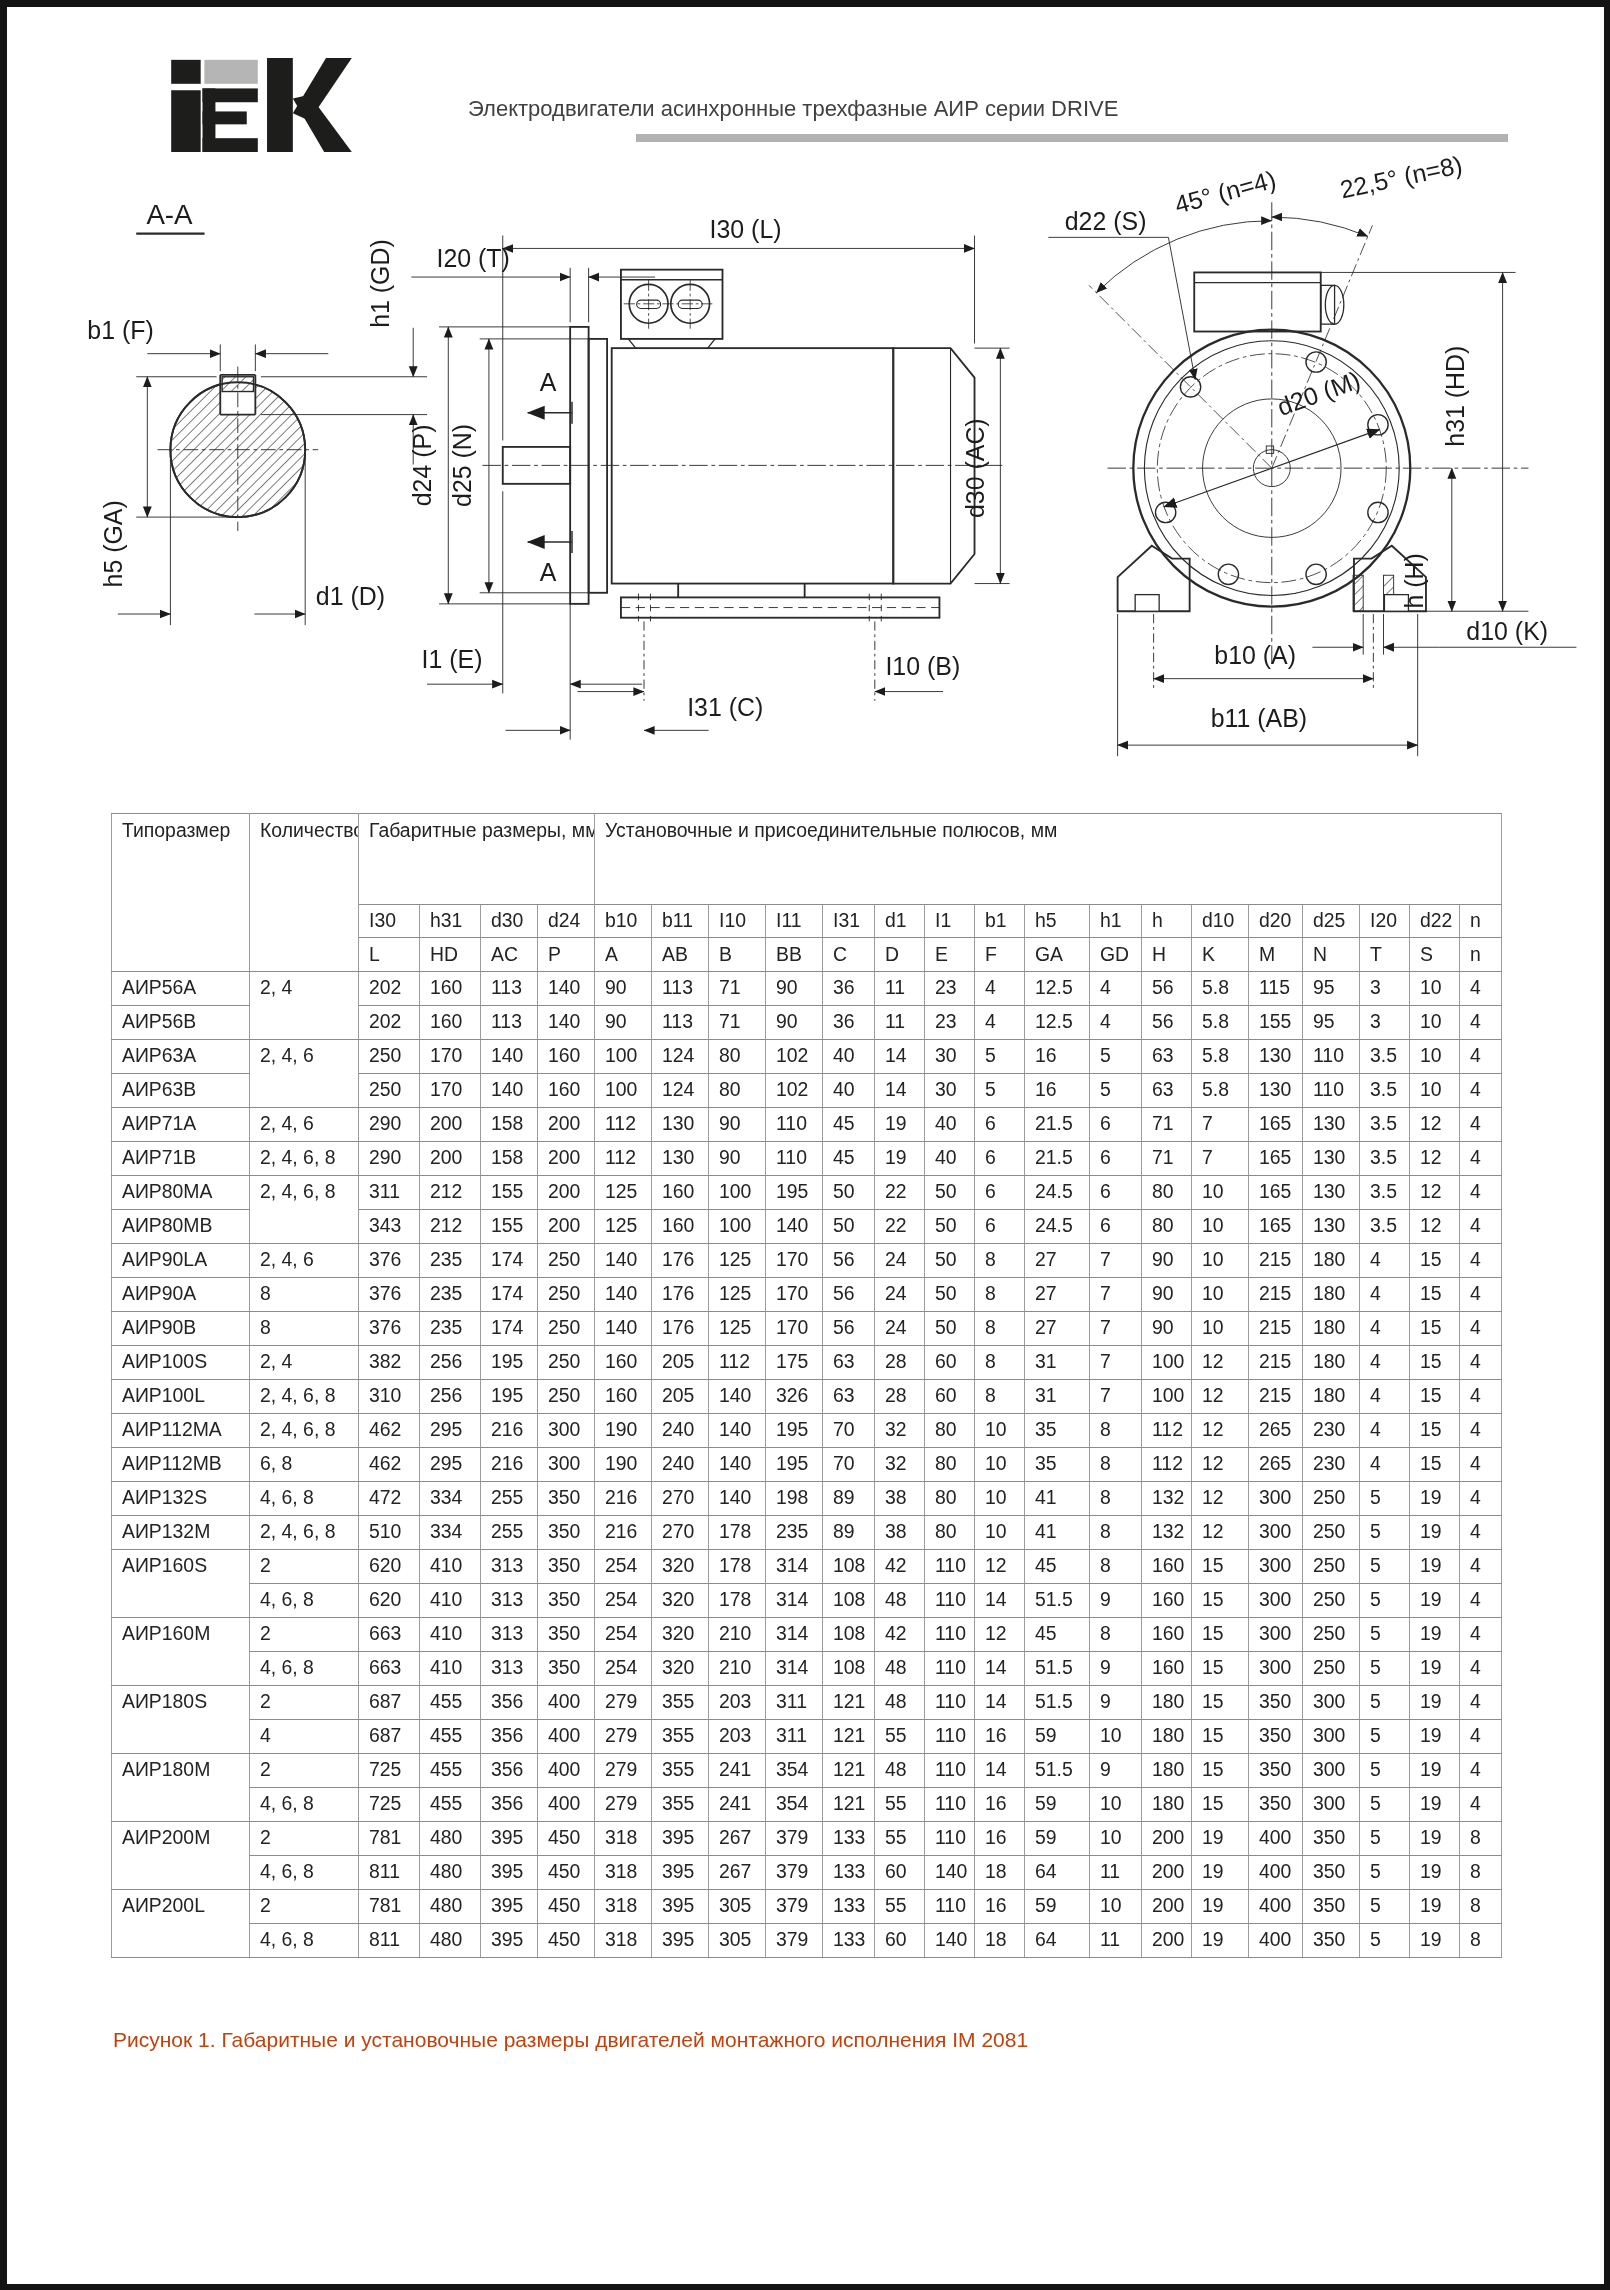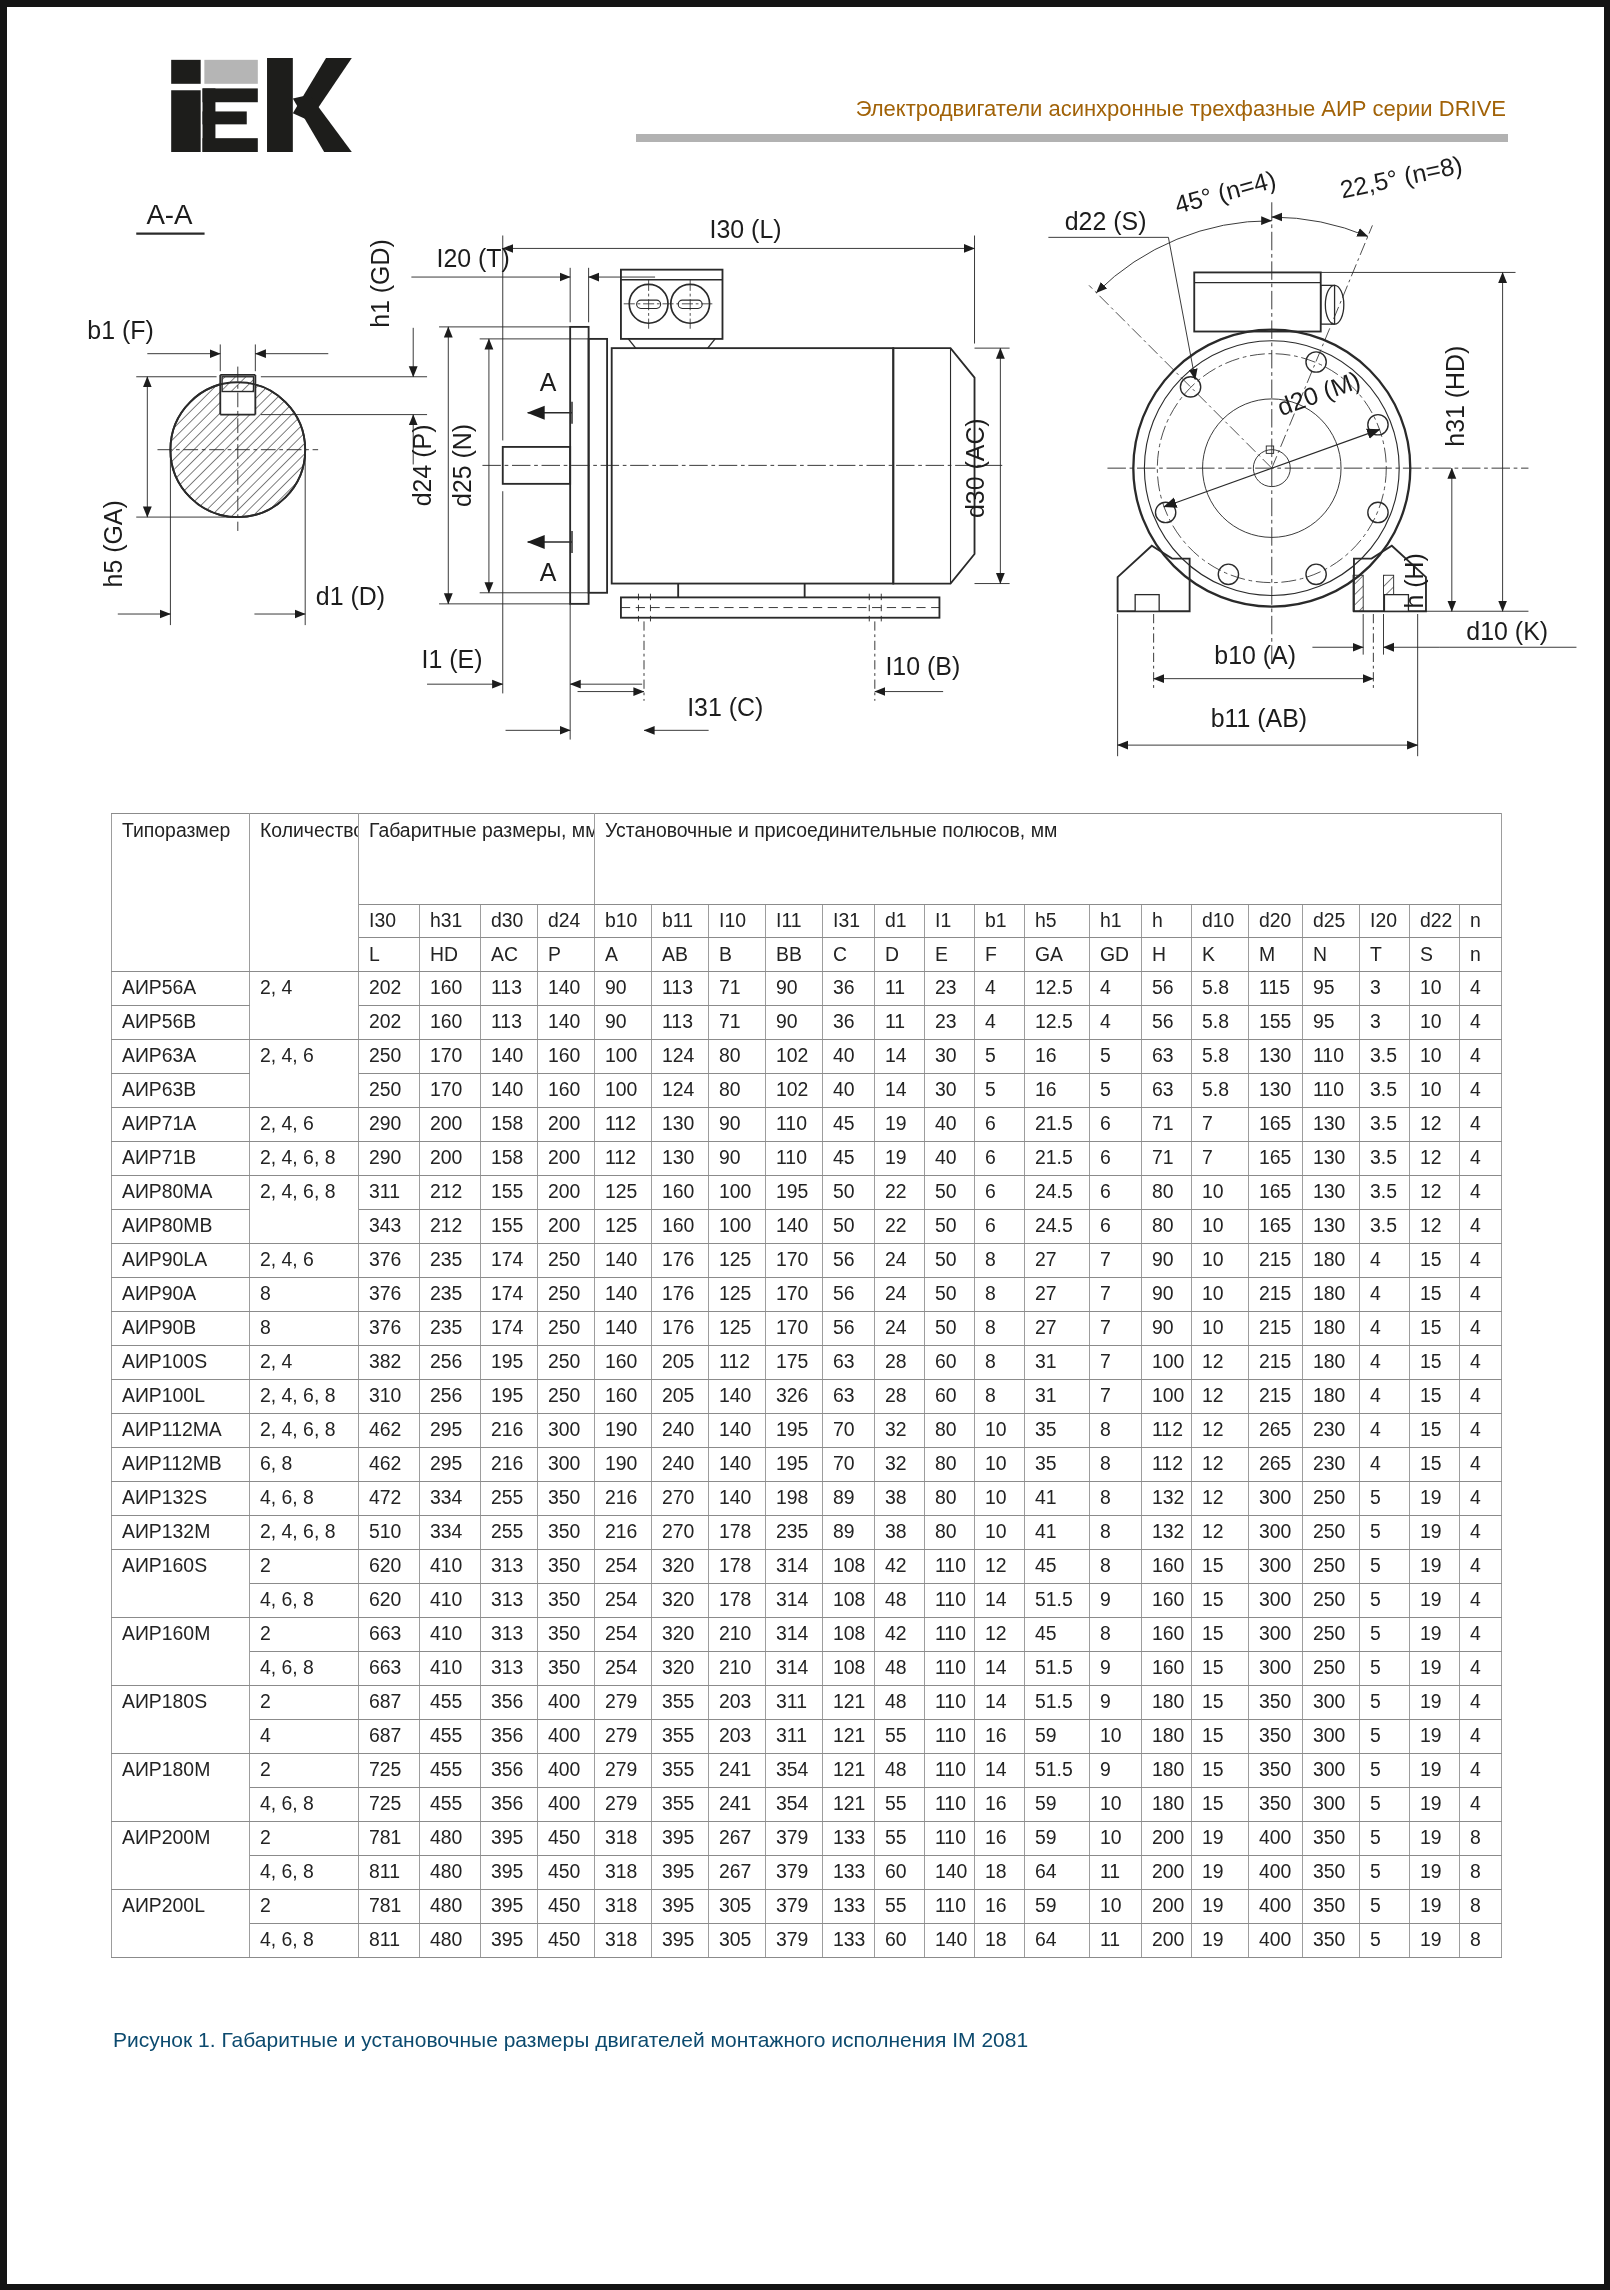--- a/index.html
+++ b/index.html
@@ -4,41 +4,41 @@
 <style>
   html,body{margin:0;padding:0;background:#e8e8e8;}
   .page{
     position:relative;width:1611px;height:2291px;margin:0 auto;
     background:#ffffff;border:7.4px solid #141414;box-sizing:border-box;
     font-family:"Liberation Sans",sans-serif;color:#1f1f1f;overflow:hidden;
   }
   .abs{position:absolute;}
   
   .title{
-    position:absolute;top:89px;left:461px;width:1038px;text-align:right;
-    font-size:22px;letter-spacing:0px;color:#a16207;
+    position:absolute;top:89px;left:461px;width:1038px;text-align:left;
+    font-size:22px;letter-spacing:0px;color:#404040;
   }
   .rule{position:absolute;top:127px;left:629px;width:872px;height:8.3px;background:#b2b2b2;}
   
   svg text{font-family:"Liberation Sans",sans-serif;fill:#1c1c1c;}
   .dimtxt{font-size:27px;}
   .sectxt{font-size:30px;}
   
   .tblwrap{position:absolute;left:104px;top:806px;}
   table.dims{border-collapse:collapse;table-layout:fixed;width:1164px;border:1.8px solid #595959;}
   table.dims th,table.dims td{
     border-left:0.9px solid #9d9d9d;border-right:0.9px solid #9d9d9d;
     border-top:1.8px solid #8b8b8b;border-bottom:1.8px solid #8b8b8b;
     font-size:19.4px;font-weight:normal;text-align:left;vertical-align:top;
     padding:4.6px 1.8px 0 10px;white-space:nowrap;overflow:hidden;color:#232323;
   }
   tr.hr1 th{height:85px;}
   tr.hr2 th,tr.hr3 th{height:28px;}
   tbody tr{height:34px;}
-  .caption{position:absolute;left:106px;top:2021px;font-size:21px;color:#0c4a6e;text-align:right;}
+  .caption{position:absolute;left:106px;top:2021px;font-size:21px;color:#c2410c;text-align:right;}
 </style>
 </head>
 <body>
 
 <div class="page">
 
   <svg class="abs" style="left:162px;top:51px" width="185" height="94" viewBox="0 0 200 102" aria-label="IEK">
     <g fill="#1d1d1b">
       <rect x="2" y="2" width="32" height="26"></rect>
       <rect x="2" y="35" width="32" height="67"></rect>

